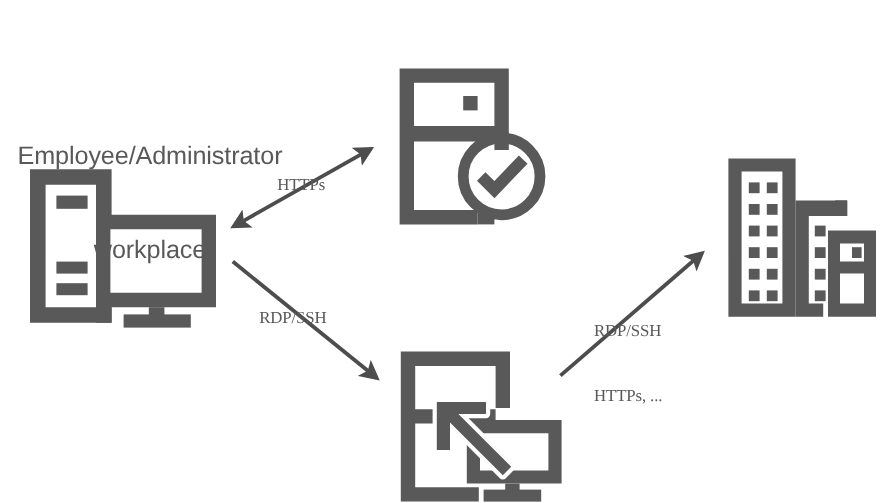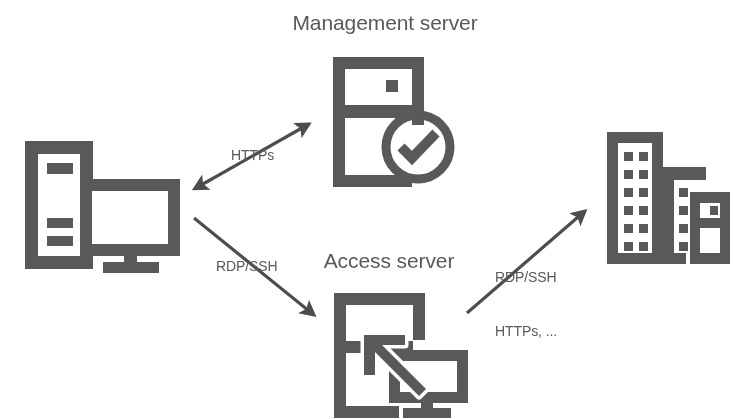--- a/index.html
+++ b/index.html
@@ -33,21 +33,21 @@
     font-family: "Liberation Sans", sans-serif;
     font-size: 21px;
     line-height: 26px;
     text-align: center;
     white-space: pre;
     letter-spacing: -0.1px;
   }
   .edge-label {
     position: absolute;
     color: #595959;
-    font-family: Liberation Sans, sans-serif;
+    font-family: Liberation Serif, serif;
     font-size: 14px;
     line-height: 18px;
     white-space: pre;
     letter-spacing: -0.1px;
   }
   #label-workplace {
     left: 0px;
     top: 66px;
     width: 250px;
   }
@@ -179,24 +179,26 @@
       <rect x="710" y="206" width="8" height="9"></rect>
     </g>
 
     <line x1="203" y1="184" x2="309" y2="124" stroke="#4d4d4d" stroke-width="3.2" marker-start="url(#arrowhead-start)" marker-end="url(#arrowhead-end)"></line>
 
     <line x1="194" y1="218" x2="314" y2="315" stroke="#4d4d4d" stroke-width="3.2" marker-end="url(#arrowhead-end)"></line>
 
     <line x1="467" y1="313" x2="585" y2="211" stroke="#4d4d4d" stroke-width="3.2" marker-end="url(#arrowhead-end)"></line>
   </svg>
 
-
-  <div class="node-label" id="label-management">Management server</div>
-
-  <div class="node-label" id="label-access">Access server</div>
+  <div class="node-label" id="label-workplace">
+    <div>Employee/Administrator</div>
+    <div>workplace</div>
+  </div>
+
+
 
 
   <div class="edge-label" id="edge-label-https">HTTPs</div>
 
   <div class="edge-label" id="edge-label-rdpssh">RDP/SSH</div>
 
   <div class="edge-label" id="edge-label-resources-protocols">
     <div>RDP/SSH</div>
     <div>HTTPs, ...</div>
   </div>

